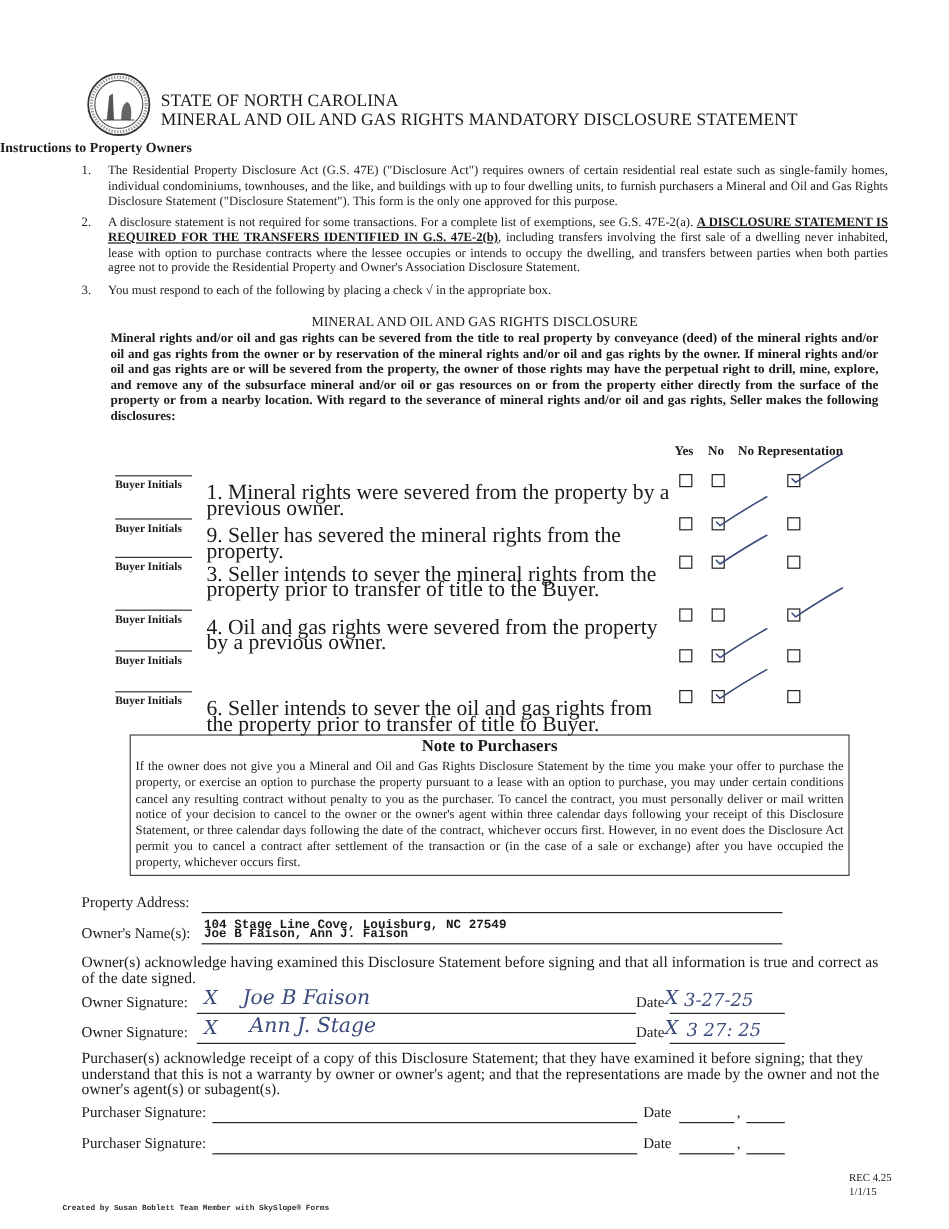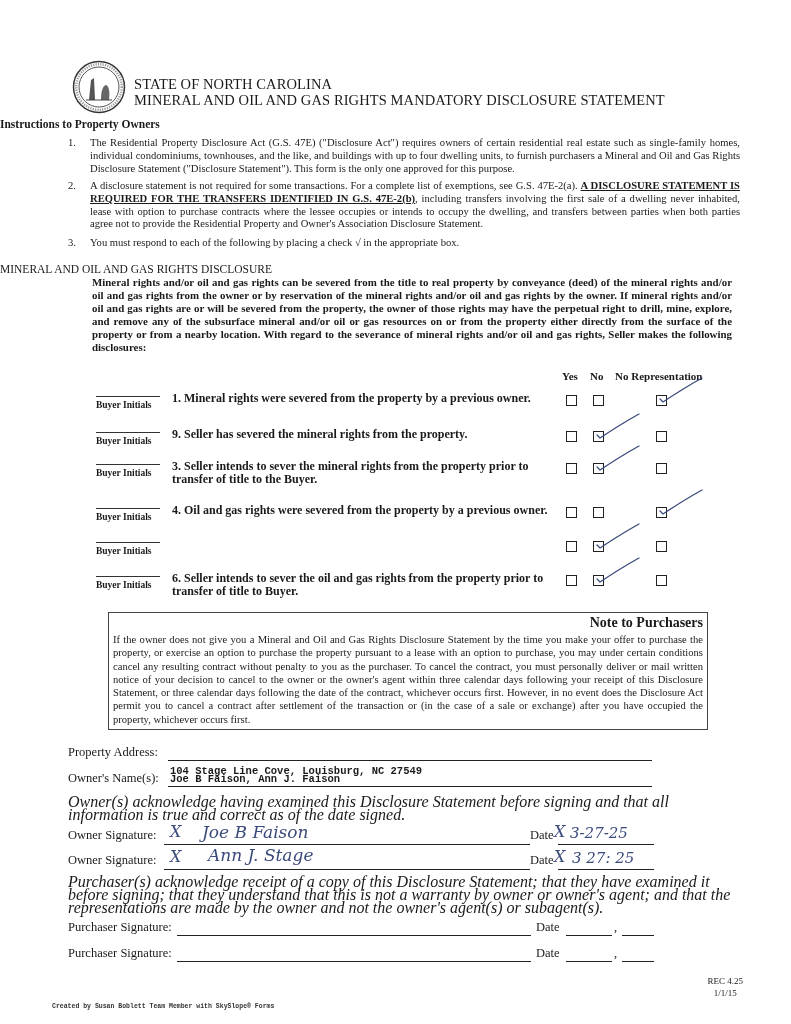--- a/index.html
+++ b/index.html
@@ -7,42 +7,42 @@
          font-family: "Liberation Serif", "DejaVu Serif", serif; color: #1a1a1a; }
   .abs { position: absolute; }
   .seal { left: 72px; top: 60px; width: 54px; height: 54px; }
   .title1 { left: 134px; top: 76px; font-size: 14.5px; letter-spacing: 0.1px; }
   .title2 { left: 134px; top: 92px; font-size: 14.5px; letter-spacing: 0.1px; }
   .instr-head { left: 0; width: 791px; top: 118px; text-align: left; font-size: 11.5px; font-weight: bold; }
   .instr { left: 68px; width: 672px; font-size: 10.6px; line-height: 12.8px; }
   .instr .num { position: absolute; left: 0; top: 0; }
   .instr .txt { margin-left: 22px; text-align: justify; }
   .u { text-decoration: underline; font-weight: bold; }
-  .disc-head { left: 0; width: 791px; top: 263px; font-size: 11.5px; }
+  .disc-head { left: 0; width: 791px; top: 263px; text-align: center; font-size: 11.5px; }
   .disc-body { left: 92px; width: 640px; top: 276px; font-size: 10.9px; line-height: 13.1px; font-weight: bold; text-align: justify; }
   .colhead { top: 370px; font-size: 11px; font-weight: bold; }
   .row { left: 96px; width: 640px; height: 36px; }
   .initials { position: absolute; left: 0; top: 4px; width: 64px; border-top: 1px solid #333; padding-top: 3px;
               font-size: 9.5px; font-weight: bold; white-space: nowrap; }
-  .qtext { position: absolute; left: 76px; top: 0; width: 396px; font-size: 12px; font-weight: bold; line-height: 13px; }
+  .qtext { position: absolute; left: 76px; top: 12px; width: 396px; font-size: 18px; font-weight: normal; line-height: 13px; }
   .cb { position: absolute; width: 9px; height: 9px; border: 1px solid #222; background: #fff; }
   .cb.yes { left: 470px; top: 3px; }
   .cb.no { left: 497px; top: 3px; }
   .cb.norep { left: 560px; top: 3px; }
   .tick { position: absolute; pointer-events: none; }
   .note { left: 108px; width: 600px; top: 612px; height: 118px; border: 1px solid #444; padding: 0 4px; box-sizing: border-box; }
-  .note-title { text-align: right; font-size: 14px; font-weight: bold; margin-top: 2px; }
+  .note-title { text-align: center; font-size: 14px; font-weight: bold; margin-top: 2px; }
   .note-body { font-size: 10.6px; line-height: 13.3px; text-align: justify; margin-top: 2px; }
   .field-label { font-size: 12.5px; }
   .field-line { position: absolute; border-bottom: 1px solid #222; }
   .mono { font-family: "Liberation Mono", "DejaVu Sans Mono", monospace; font-weight: bold; font-size: 10.5px; }
-  .ital { font-style: italic; font-size: 16px; line-height: 13px; }
+  .ital { font-size: 13px; line-height: 13px; }
   .hand { font-family: "DejaVu Serif", serif; font-style: italic; color: #3a4a7a; }
   .footer-mono { font-family: "Liberation Mono", monospace; font-size: 6.5px; font-weight: bold; color: #333; }
-  .formid { right: 48px; text-align: center; font-size: 9px; line-height: 12px; }
+  .formid { right: 48px; text-align: left; font-size: 9px; line-height: 12px; }
 </style>
 </head>
 <body>
 
 <svg class="abs seal" viewBox="0 0 54 54">
   <circle cx="27" cy="27" r="25.5" fill="#fff" stroke="#333" stroke-width="1.5"></circle>
   <circle cx="27" cy="27" r="20" fill="none" stroke="#555" stroke-width="1"></circle>
   <circle cx="27" cy="27" r="22.8" fill="none" stroke="#999" stroke-width="2.5" stroke-dasharray="1.2 1.2"></circle>
   <path d="M17 40 L19 20 L22 18 L23 40 Z" fill="#555"></path>
   <path d="M29 40 C29 30 31 26 34 25 C37 26 38 32 37 40 Z" fill="#666"></path>

